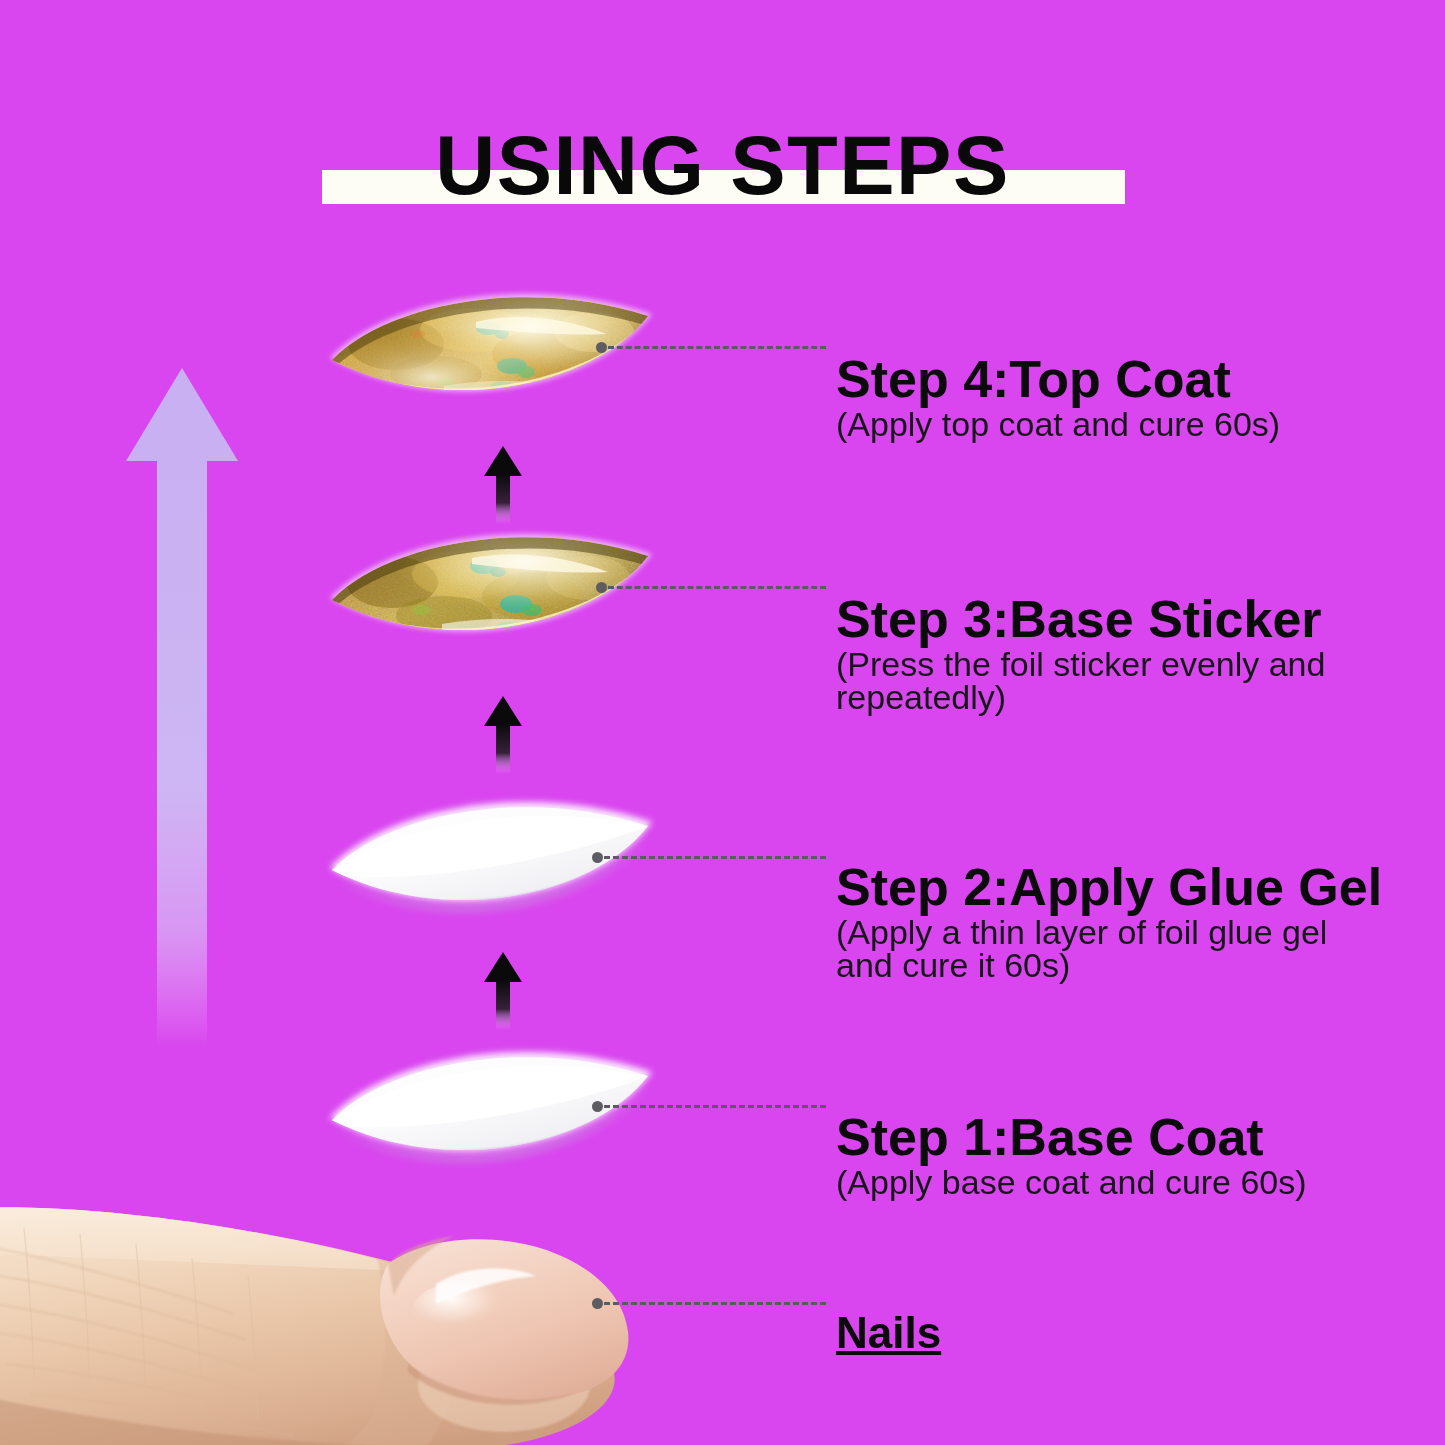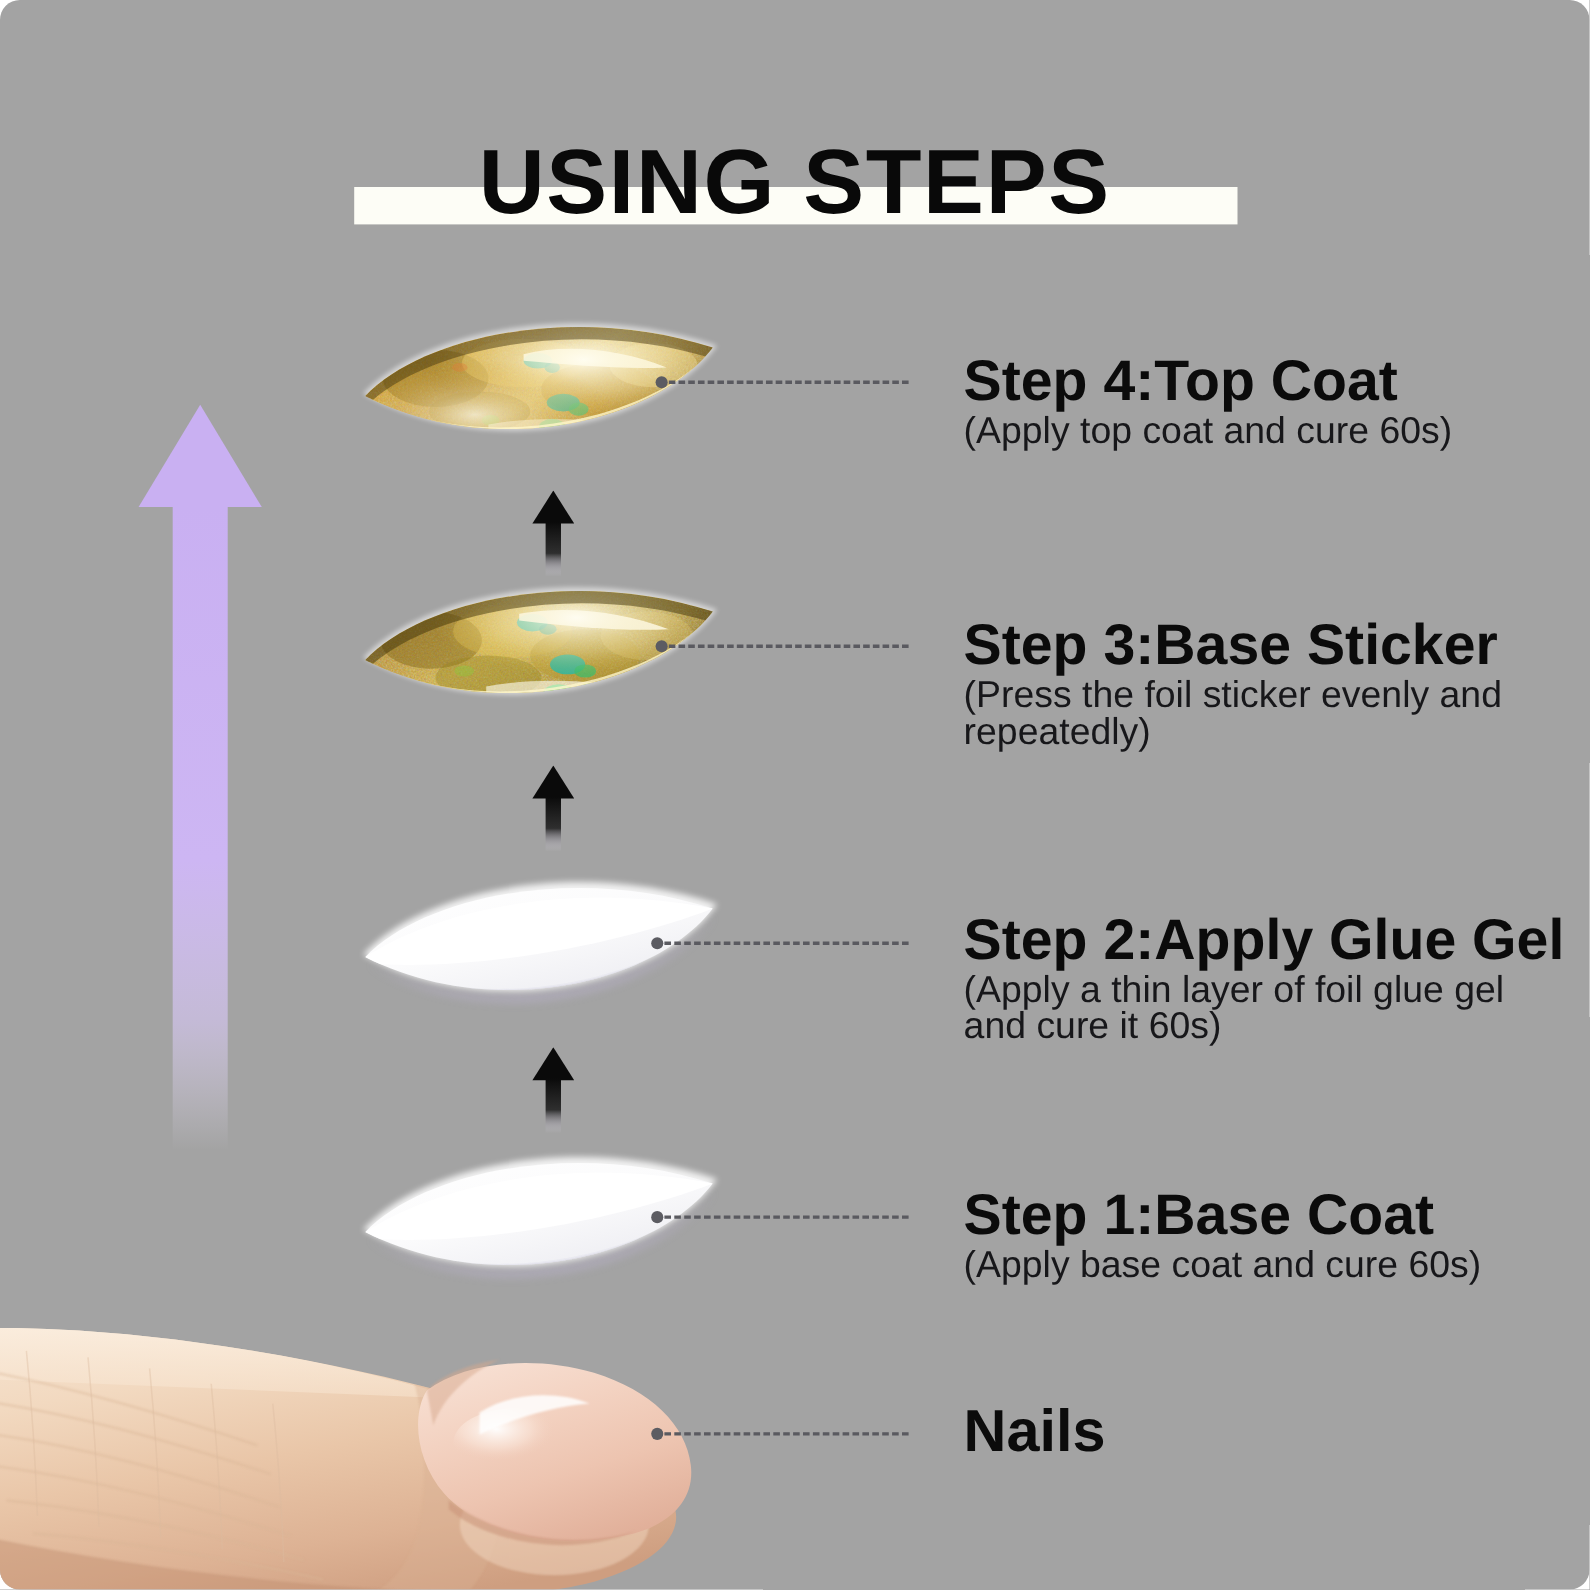--- a/index.html
+++ b/index.html
@@ -10,23 +10,22 @@
     width: 1445px;
     height: 1445px;
     overflow: hidden;
     font-family: "Liberation Sans", sans-serif;
   }
 
   #poster {
     position: relative;
     width: 1445px;
     height: 1445px;
-    background: #a3a3a3;
+    background: #d946ef;
     overflow: hidden;
-    border-radius: 18px;
   }
 
   
   #title-wrap {
     position: absolute;
     left: 0;
     top: 118px;
     width: 1445px;
     height: 110px;
   }
@@ -95,40 +94,42 @@
     left: 12px;
     top: 9px;
     right: 0;
     height: 0;
     border-top: 3.5px dashed #5A5A60;
   }
 
   
   .label-block {
     position: absolute;
-    left: 876px;
+    left: 836px;
+    margin-top: 32px;
   }
   .label-title {
     font-family: "Liberation Sans", sans-serif;
     font-weight: 700;
     font-size: 52px;
     line-height: 58px;
     color: #0B0B0B;
     white-space: nowrap;
   }
   .label-sub {
     font-family: "Liberation Sans", sans-serif;
     font-weight: 400;
     font-size: 34px;
     line-height: 33px;
     color: #17171A;
     max-width: 520px;
   }
   #label-nails .label-title {
-    font-size: 54px;
+    font-size: 44px;
+    text-decoration: underline;
   }
 
   
   #finger {
     position: absolute;
     left: -16px;
     top: 1172px;
     width: 680px;
     height: 280px;
   }

